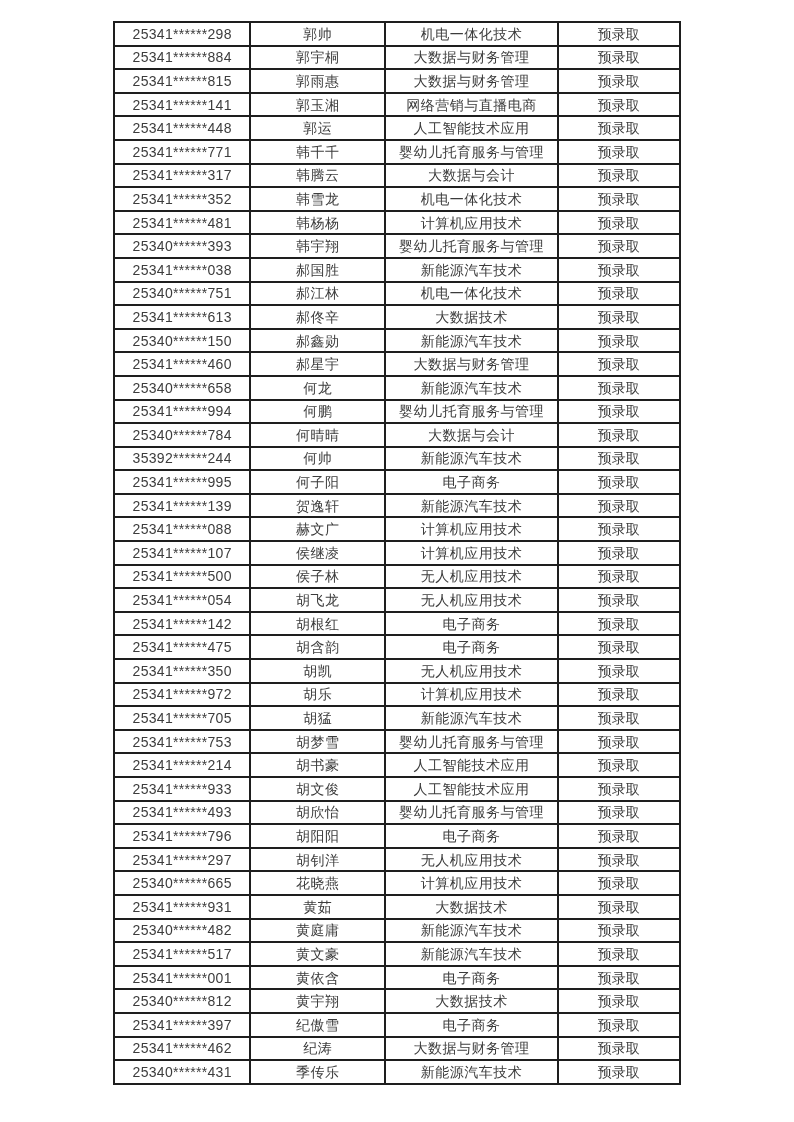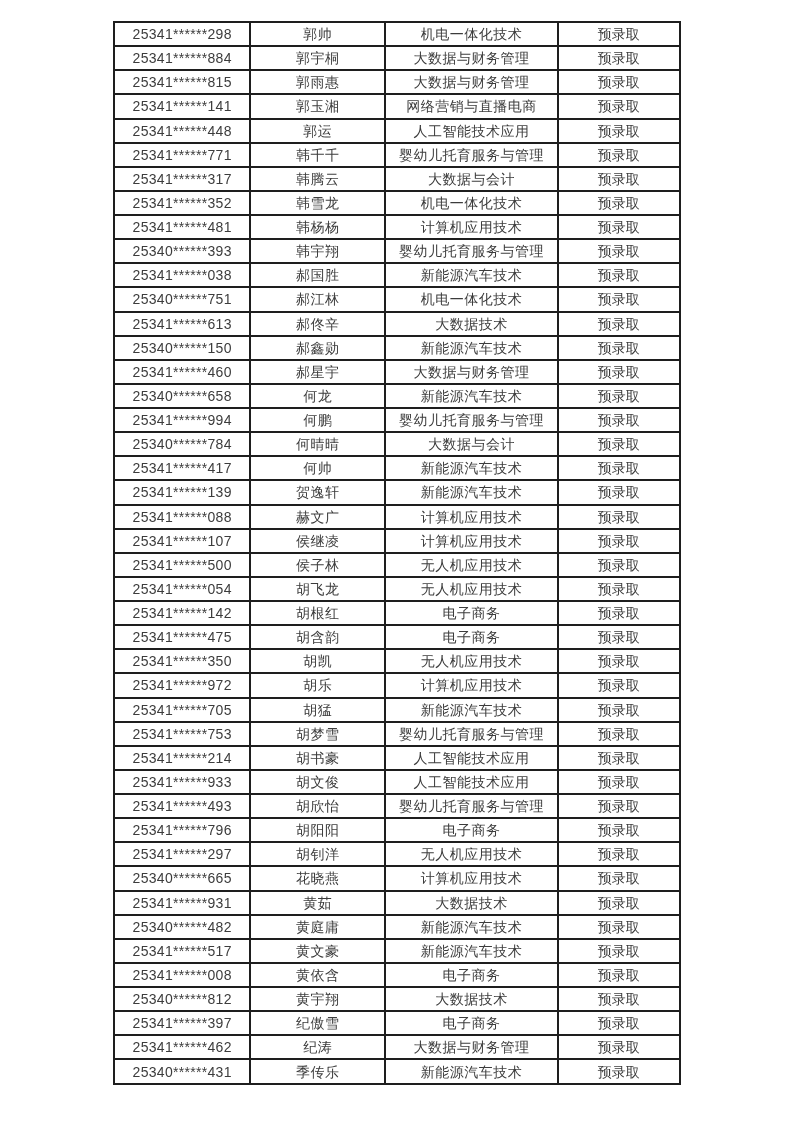--- a/index.html
+++ b/index.html
@@ -163,23 +163,29 @@
     <td class="major-cell">婴幼儿托育服务与管理</td>
     <td class="status-cell">预录取</td>
   </tr>
         <tr>
     <td class="id-cell">25340******784</td>
     <td class="name-cell">何晴晴</td>
     <td class="major-cell">大数据与会计</td>
     <td class="status-cell">预录取</td>
   </tr>
         <tr>
-    <td class="id-cell">25341******417</td>
+    <td class="id-cell">35392******244</td>
     <td class="name-cell">何帅</td>
     <td class="major-cell">新能源汽车技术</td>
+    <td class="status-cell">预录取</td>
+  </tr>
+        <tr>
+    <td class="id-cell">25341******995</td>
+    <td class="name-cell">何子阳</td>
+    <td class="major-cell">电子商务</td>
     <td class="status-cell">预录取</td>
   </tr>
         <tr>
     <td class="id-cell">25341******139</td>
     <td class="name-cell">贺逸轩</td>
     <td class="major-cell">新能源汽车技术</td>
     <td class="status-cell">预录取</td>
   </tr>
         <tr>
     <td class="id-cell">25341******088</td>
@@ -289,21 +295,21 @@
     <td class="major-cell">新能源汽车技术</td>
     <td class="status-cell">预录取</td>
   </tr>
         <tr>
     <td class="id-cell">25341******517</td>
     <td class="name-cell">黄文豪</td>
     <td class="major-cell">新能源汽车技术</td>
     <td class="status-cell">预录取</td>
   </tr>
         <tr>
-    <td class="id-cell">25341******008</td>
+    <td class="id-cell">25341******001</td>
     <td class="name-cell">黄依含</td>
     <td class="major-cell">电子商务</td>
     <td class="status-cell">预录取</td>
   </tr>
         <tr>
     <td class="id-cell">25340******812</td>
     <td class="name-cell">黄宇翔</td>
     <td class="major-cell">大数据技术</td>
     <td class="status-cell">预录取</td>
   </tr>

